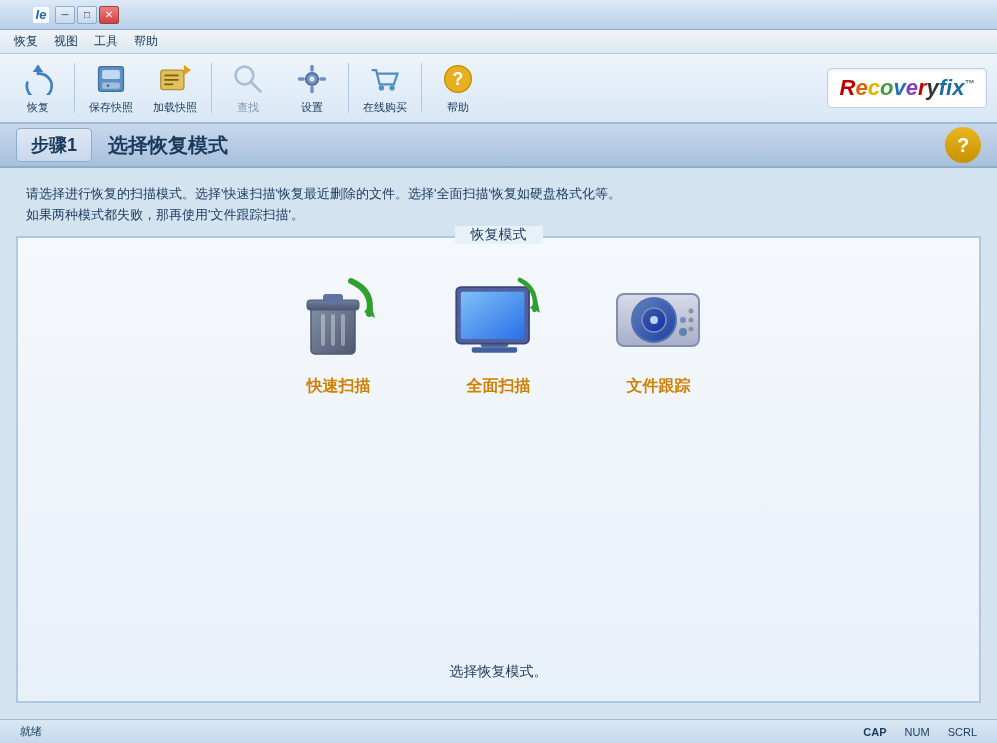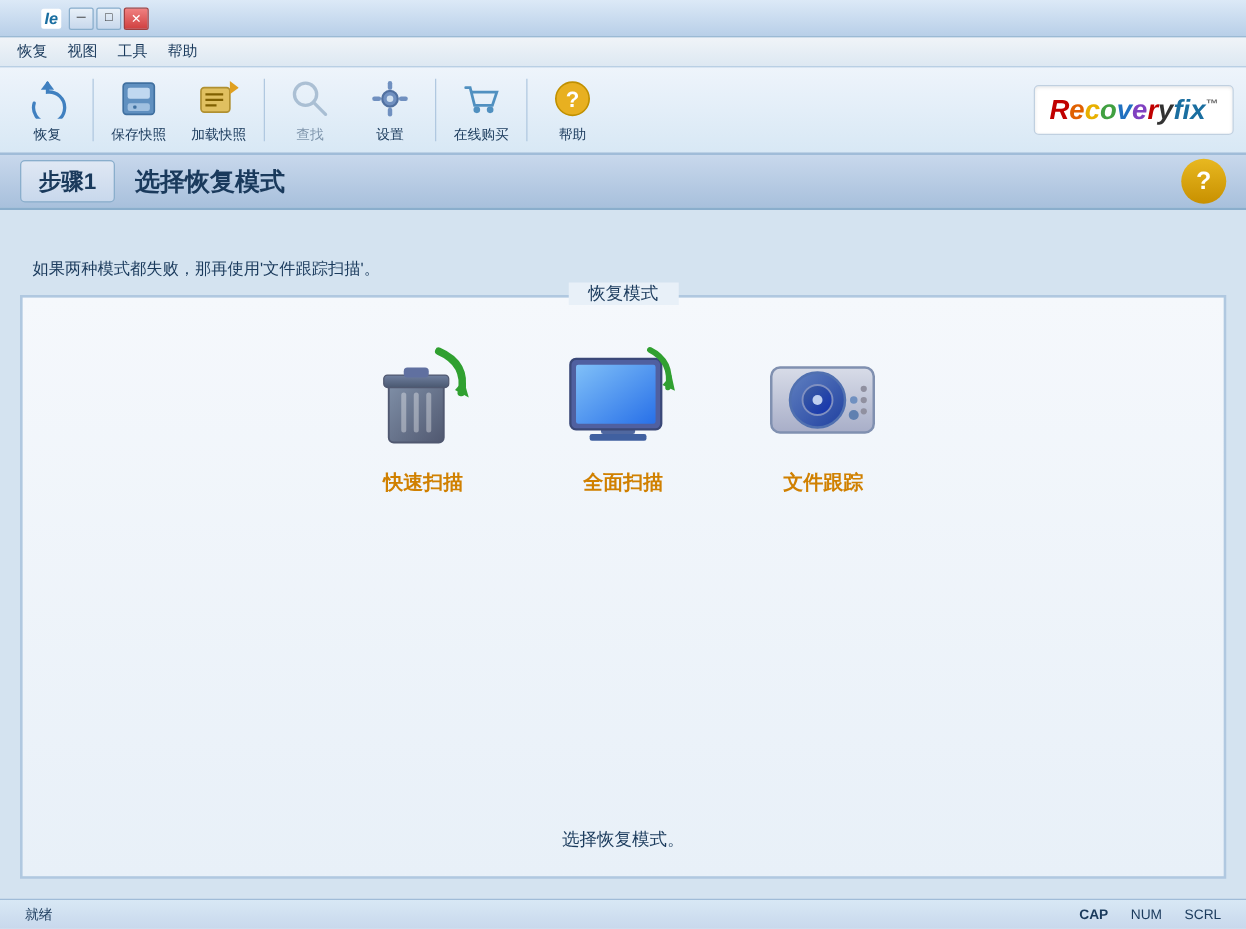--- a/index.html
+++ b/index.html
@@ -404,21 +404,21 @@
 </div>
 
 <div class="step-header" style="position:relative;">
   <div class="step-number">步骤1</div>
   <div class="step-title">选择恢复模式</div>
   <div class="step-help">?</div>
 </div>
 
 <div class="main-content">
   <div class="description-text">
-    <br>
+    <span>请选择进行恢复的扫描模式。选择'快速扫描'恢复最近删除的文件。选择'全面扫描'恢复如硬盘格式化等。</span><br>
     <span>如果两种模式都失败，那再使用'文件跟踪扫描'。</span>
   </div>
 
   <div class="recovery-panel">
     <span class="panel-title">恢复模式</span>
 
     <div class="recovery-options">
 
       <div class="recovery-option">
         <div class="option-icon icon-quick-scan">

